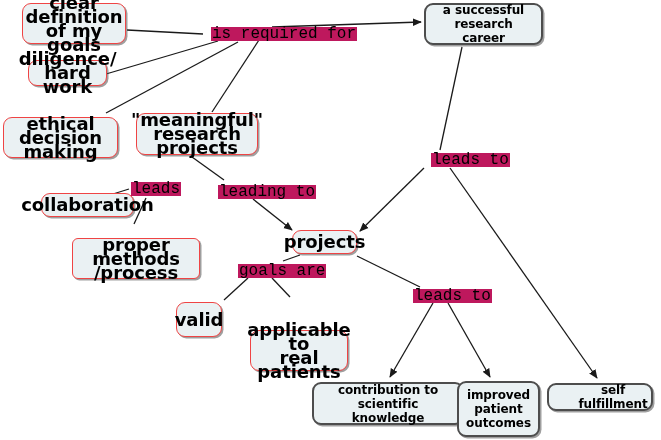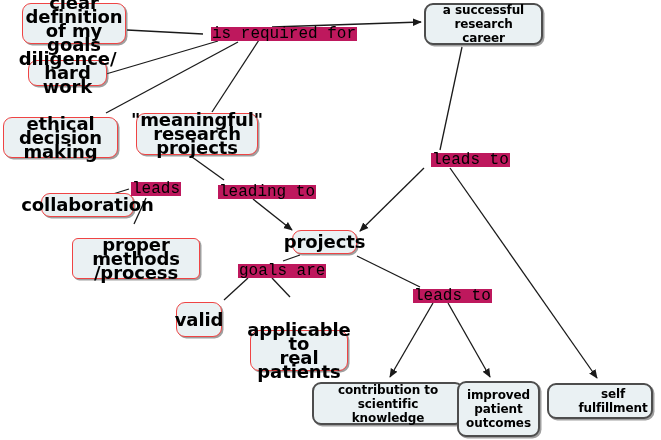--- a/index.html
+++ b/index.html
@@ -107,21 +107,21 @@
 research career</div>
       <div class="node" style="left: 292px; top: 230px; width: 65px; height: 24px;">projects</div>
       <div class="node" style="left: 176px; top: 302px; width: 46px; height: 35px;">valid</div>
       <div class="node" style="left: 250px; top: 299px; width: 98px; height: 41px; margin-top: 31px;">applicable to
 real patients</div>
       <div class="node bold" style="left: 312px; top: 382px; width: 152px; height: 43px;">contribution to
 scientific knowledge</div>
       <div class="node bold" style="left: 457px; top: 381px; width: 83px; height: 56px;">improved
 patient
 outcomes</div>
-      <div class="node bold" style="left: 547px; top: 383px; width: 106px; height: 36px; padding-left: 32px;">self fulfillment</div>
+      <div class="node bold" style="left: 547px; top: 383px; width: 106px; height: 28px; padding-left: 32px;">self fulfillment</div>
     </div>
   <div id="label-layer">
       <div class="elabel" style="left: 211px; top: 27px;">is required for</div>
       <div class="elabel" style="left: 131px; top: 182px;">leads</div>
       <div class="elabel" style="left: 218px; top: 185px;">leading to</div>
       <div class="elabel" style="left: 431px; top: 153px;">leads to</div>
       <div class="elabel" style="left: 238px; top: 264px;">goals are</div>
       <div class="elabel" style="left: 413px; top: 289px;">leads to</div>
     </div>
 

